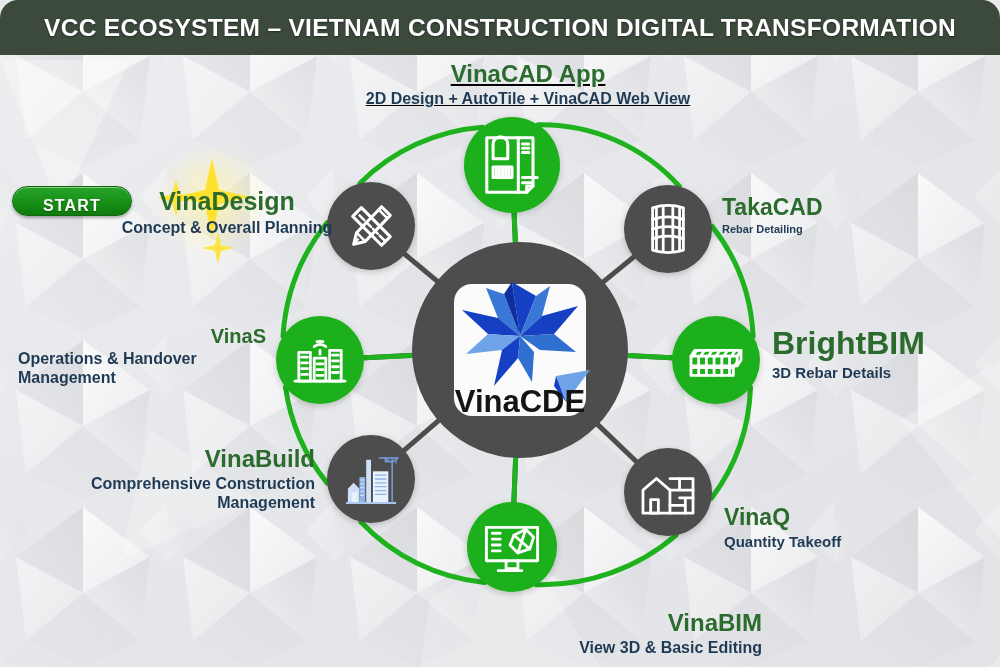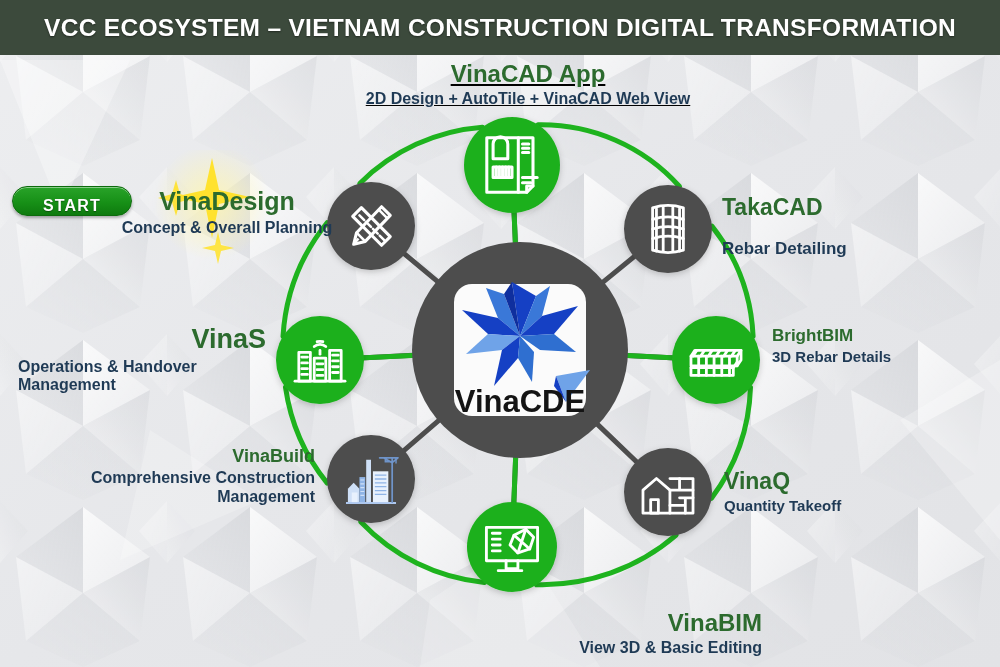--- a/index.html
+++ b/index.html
@@ -2,21 +2,21 @@
 <html><head>
 <meta charset="utf-8">
 <title>VCC Ecosystem</title>
 <style>
   html,body{margin:0;padding:0;}
   body{
     width:1000px;height:667px;overflow:hidden;
     font-family:"Liberation Sans", sans-serif;
     background:#e9eaec;
   }
-  #stage{position:relative;width:1000px;height:667px;overflow:hidden;background:#e8e9eb;}
+  #stage{position:relative;width:1000px;height:667px;overflow:hidden;background:#e8e9eb;border-radius:18px;}
 
   
   #bg{position:absolute;inset:0;z-index:0;}
 
   
   #header{
     position:absolute;left:0;top:0;width:1000px;height:55px;
     background:#3c4a3c;z-index:40;
     display:flex;align-items:center;justify-content:center;
   }
@@ -297,32 +297,32 @@
       </g>
   </svg>
 
   <div id="labelLayer">
       <div class="lbl c" style="left: 278px; width: 500px; top: 62px; text-decoration: underline;">
         <div class="t" style="font-size: 24px;">VinaCAD App</div>
         <div class="s" style="font-size: 16px; margin-top: 4px;">2D Design + AutoTile + VinaCAD Web View</div>
       </div>
       <div class="lbl l" style="left: 722px; width: 272px; top: 196px;">
         <div class="t" style="font-size: 23px;">TakaCAD</div>
-        <div class="s" style="font-size: 17px; margin-top: 20px; text-align: left;">Rebar Detailing</div>
+        <div class="s" style="font-size: 11px; margin-top: 4px; text-align: left;">Rebar Detailing</div>
       </div>
       <div class="lbl l" style="left: 772px; width: 222px; top: 327px;">
-        <div class="t" style="font-size: 17px;">BrightBIM</div>
+        <div class="t" style="font-size: 32px;">BrightBIM</div>
         <div class="s" style="font-size: 15px; margin-top: 4px; text-align: left;">3D Rebar Details</div>
       </div>
       <div class="lbl l" style="left: 724px; width: 270px; top: 470px;">
-        <div class="t" style="font-size: 23px;">VinaQ</div>
+        <div class="t" style="font-size: 23px; margin-top: 36px;">VinaQ</div>
         <div class="s" style="font-size: 15px; margin-top: 4px; text-align: left;">Quantity Takeoff</div>
       </div>
       <div class="lbl c" style="left: 262px; width: 500px; top: 611px; text-align: right;"><div class="t" style="font-size: 24px;">VinaBIM</div><div class="s" style="font-size: 16px; margin-top: 4px; display: inline-block; max-width: 500px;">View 3D &amp; Basic Editing</div></div>
-      <div class="lbl r" style="left: 6px; width: 309px; top: 447px;"><div class="t" style="font-size: 18px;">VinaBuild</div><div class="s" style="font-size: 16px; margin-top: 4px; display: inline-block; max-width: 300px; text-align: right;">Comprehensive Construction Management</div></div>
-      <div class="lbl r" style="left: 6px; width: 260px; top: 326px;"><div class="t" style="font-size: 27px;">VinaS</div><div class="s" style="font-size: 16px; margin-top: 4px; display: inline-block; max-width: 248px; text-align: left;">Operations &amp; Handover Management</div></div>
+      <div class="lbl r" style="left: 6px; width: 309px; top: 447px;"><div class="t" style="font-size: 24px;">VinaBuild</div><div class="s" style="font-size: 16px; margin-top: 4px; display: inline-block; max-width: 300px; text-align: right;">Comprehensive Construction Management</div></div>
+      <div class="lbl r" style="left: 6px; width: 260px; top: 326px;"><div class="t" style="font-size: 20px;">VinaS</div><div class="s" style="font-size: 16px; margin-top: 4px; display: inline-block; max-width: 248px; text-align: left;">Operations &amp; Handover Management</div></div>
       <div class="lbl c" style="left: -23px; width: 500px; top: 189px;">
         <div class="t" style="font-size: 25px;">VinaDesign</div>
         <div class="s" style="font-size: 16px; margin-top: 4px;">Concept &amp; Overall Planning</div>
       </div>
     </div>
 
 </div>
 
 </body></html>

